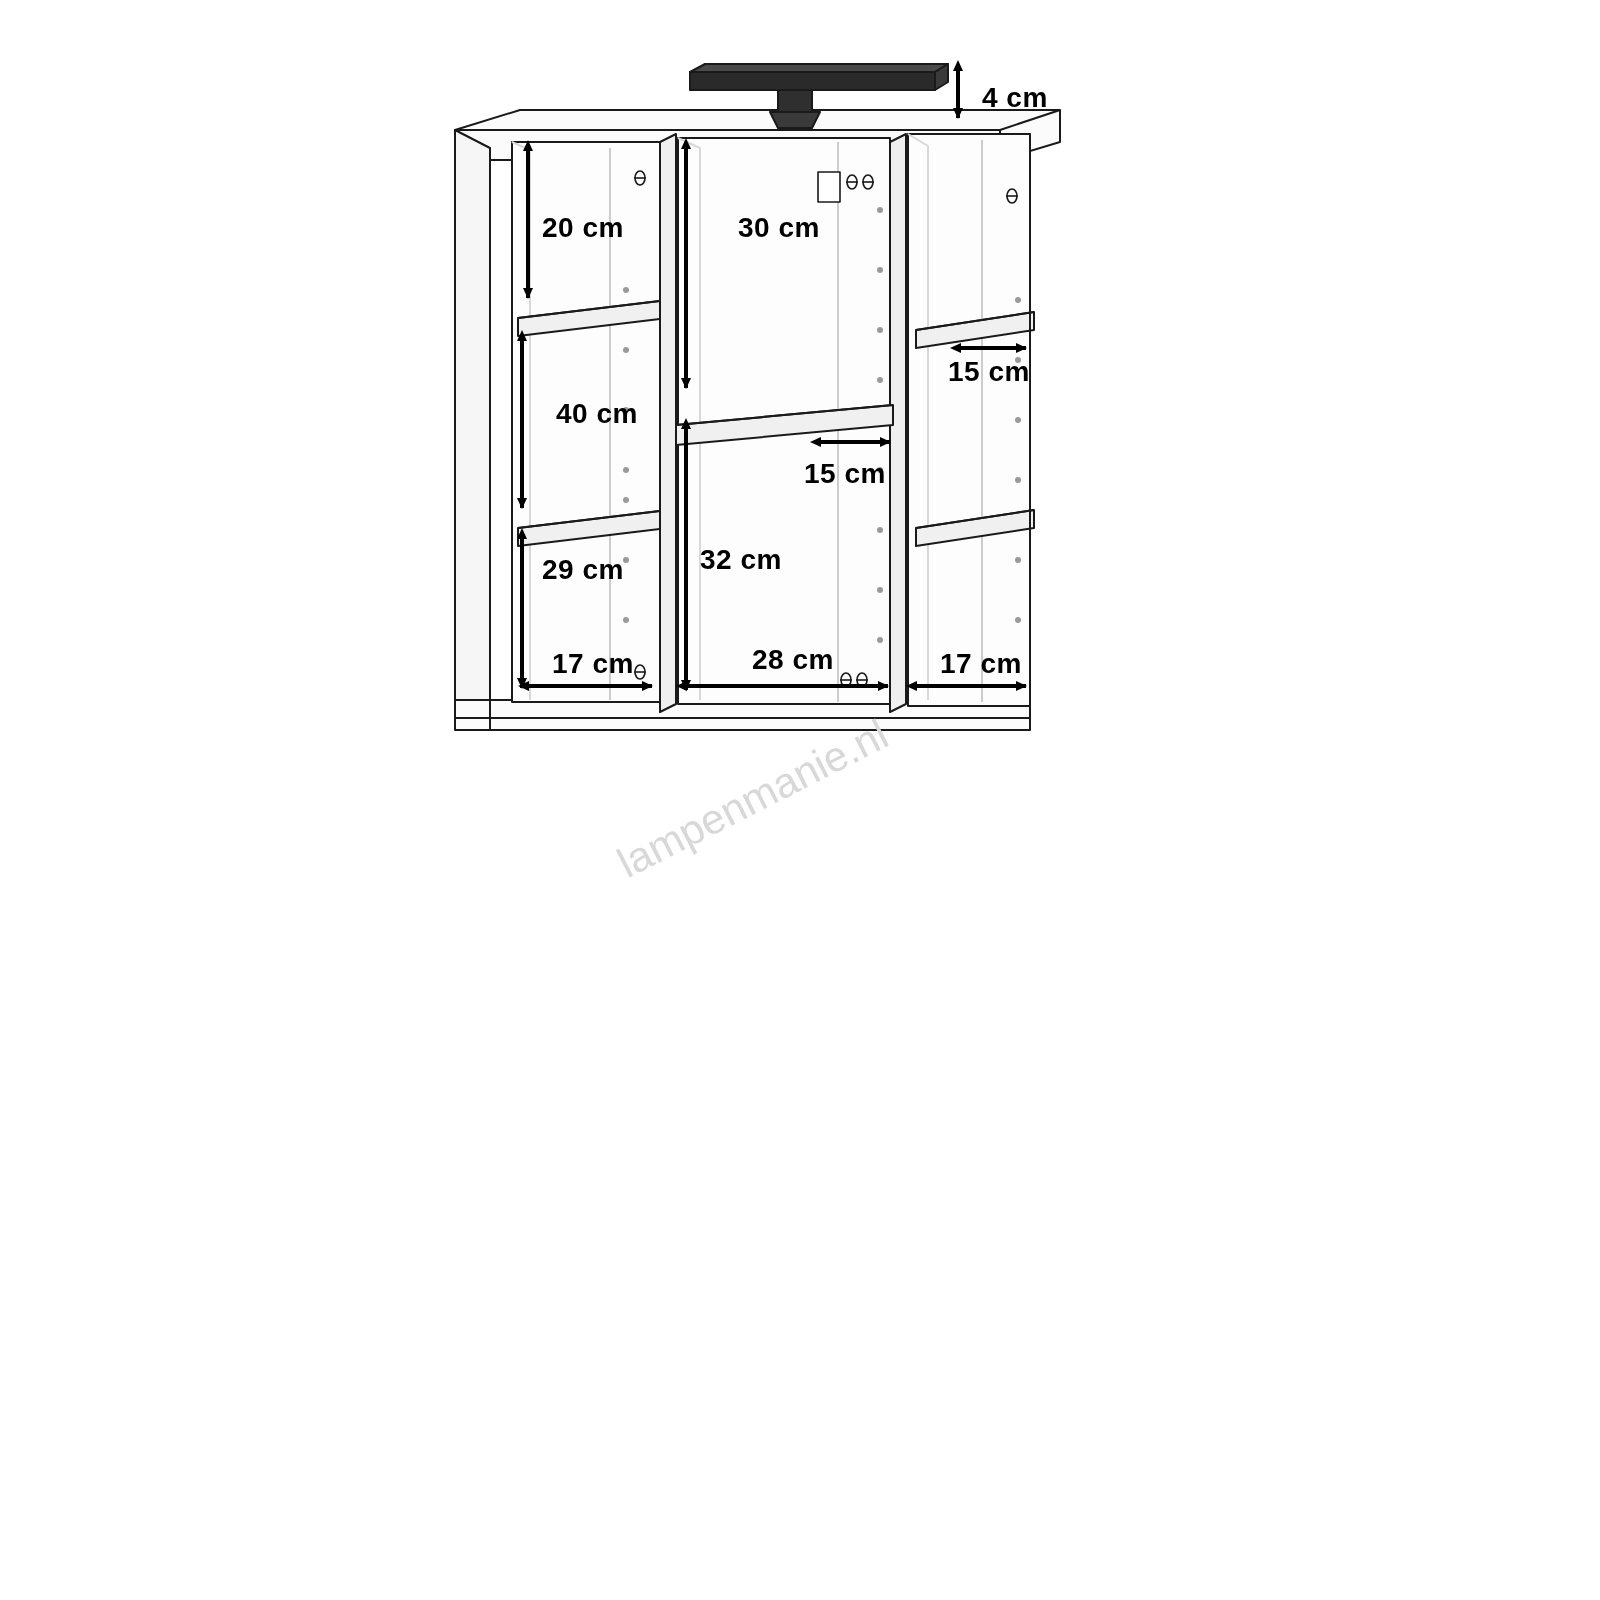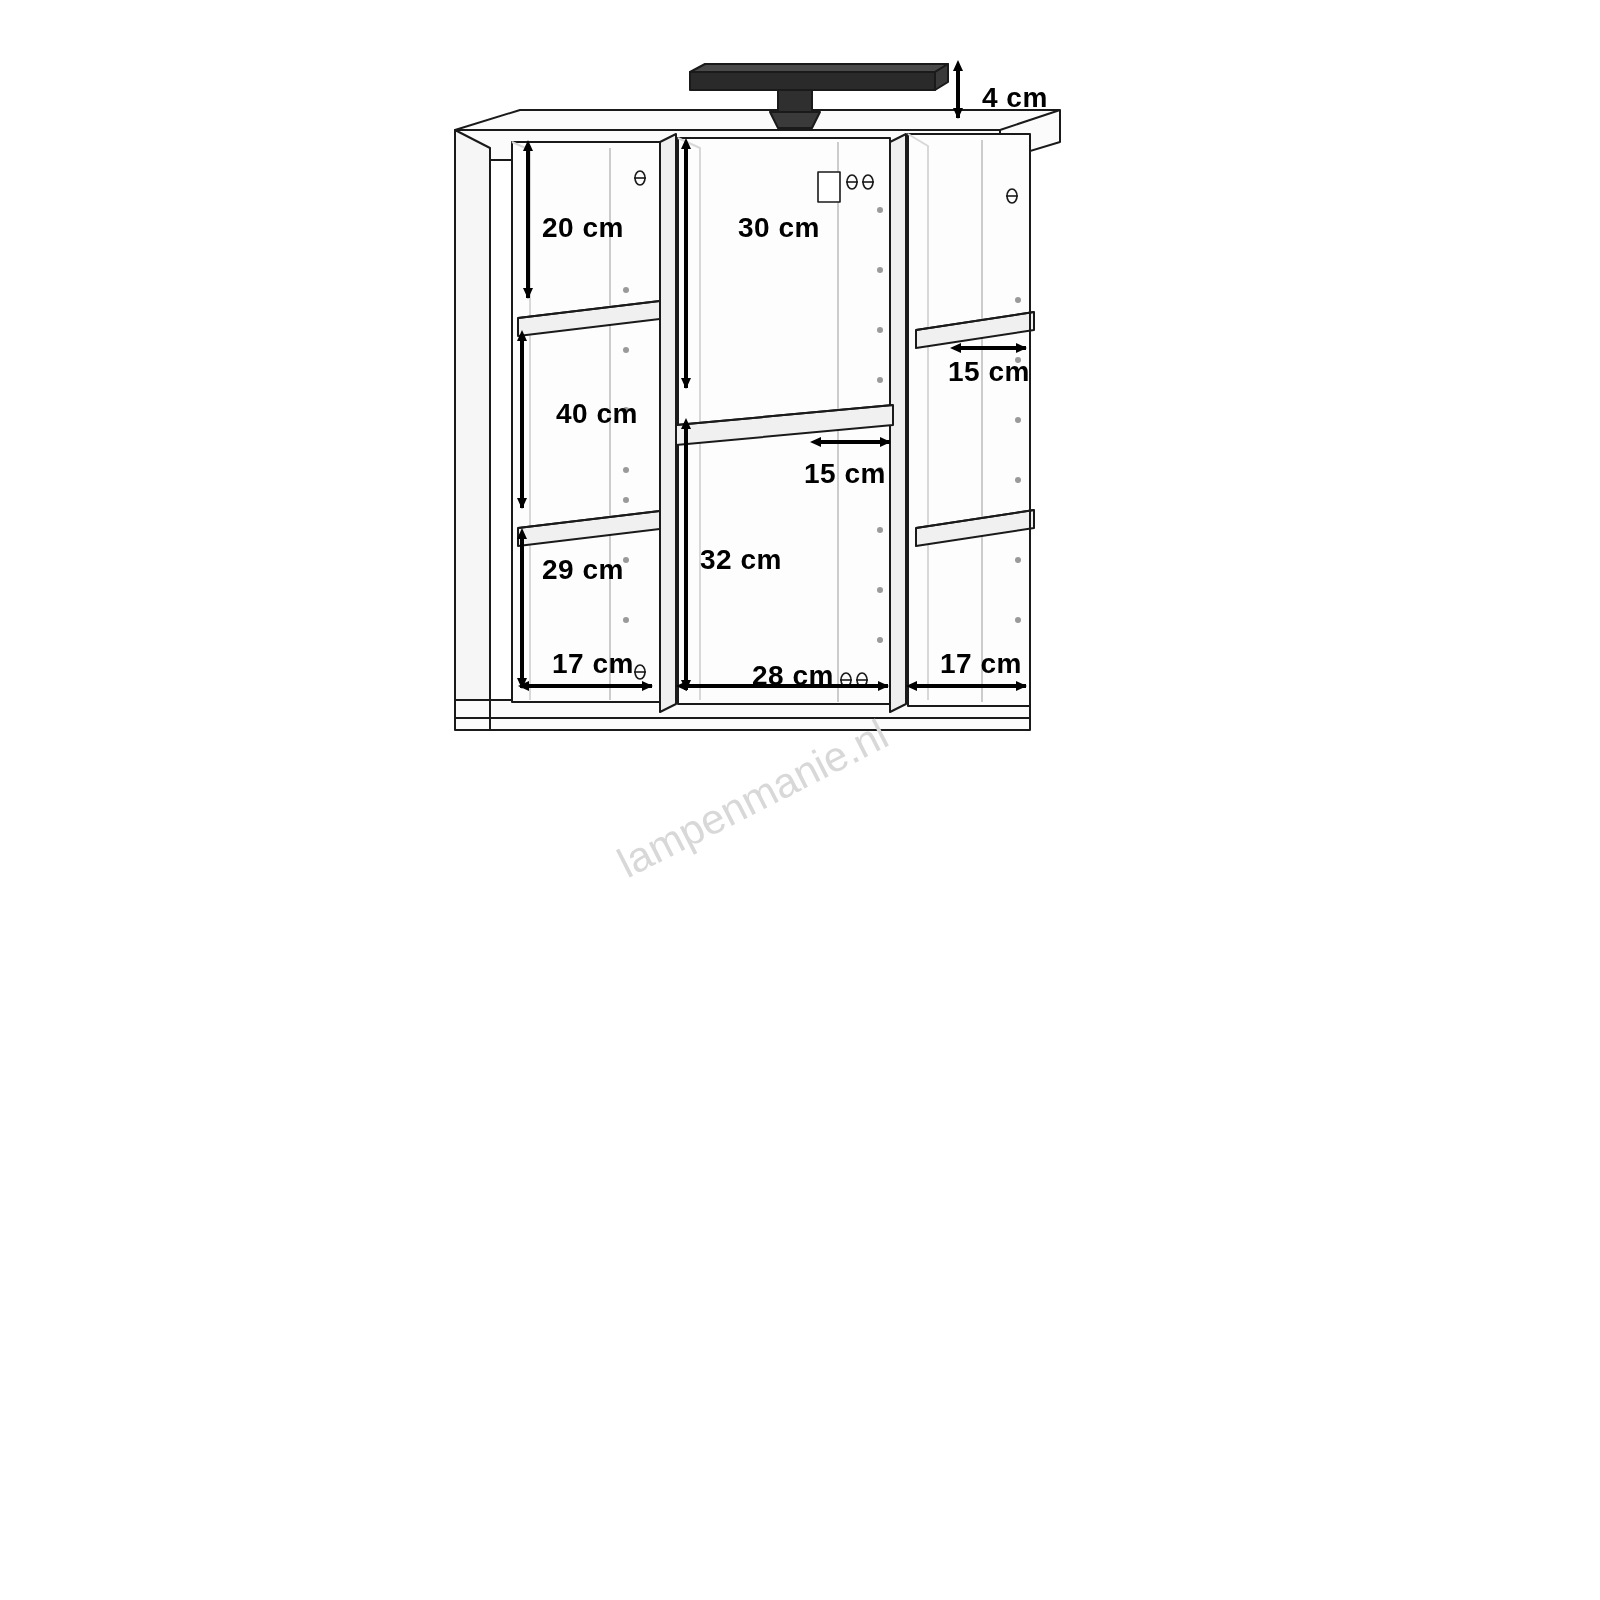--- a/index.html
+++ b/index.html
@@ -226,19 +226,19 @@
   <div class="dim-label" style="left:702px; top:212px;padding-left:36px;">30 cm</div>
 
   <div class="dim-label" style="left:700px; top:516px;margin-top:28px;">32 cm</div>
 
   <div class="dim-label" style="left:804px; top:458px;">15 cm</div>
 
   <div class="dim-label" style="left:948px; top:356px;">15 cm</div>
 
   <div class="dim-label" style="left:552px; top:648px;">17 cm</div>
 
-  <div class="dim-label" style="left:752px; top:660px;">28 cm</div>
+  <div class="dim-label" style="left:752px; top:644px;">28 cm</div>
 
   <div class="dim-label" style="left:940px; top:648px;">17 cm</div>
 
   <div class="watermark">lampenmanie.nl</div>
 
 </div>
 
 </body></html>

